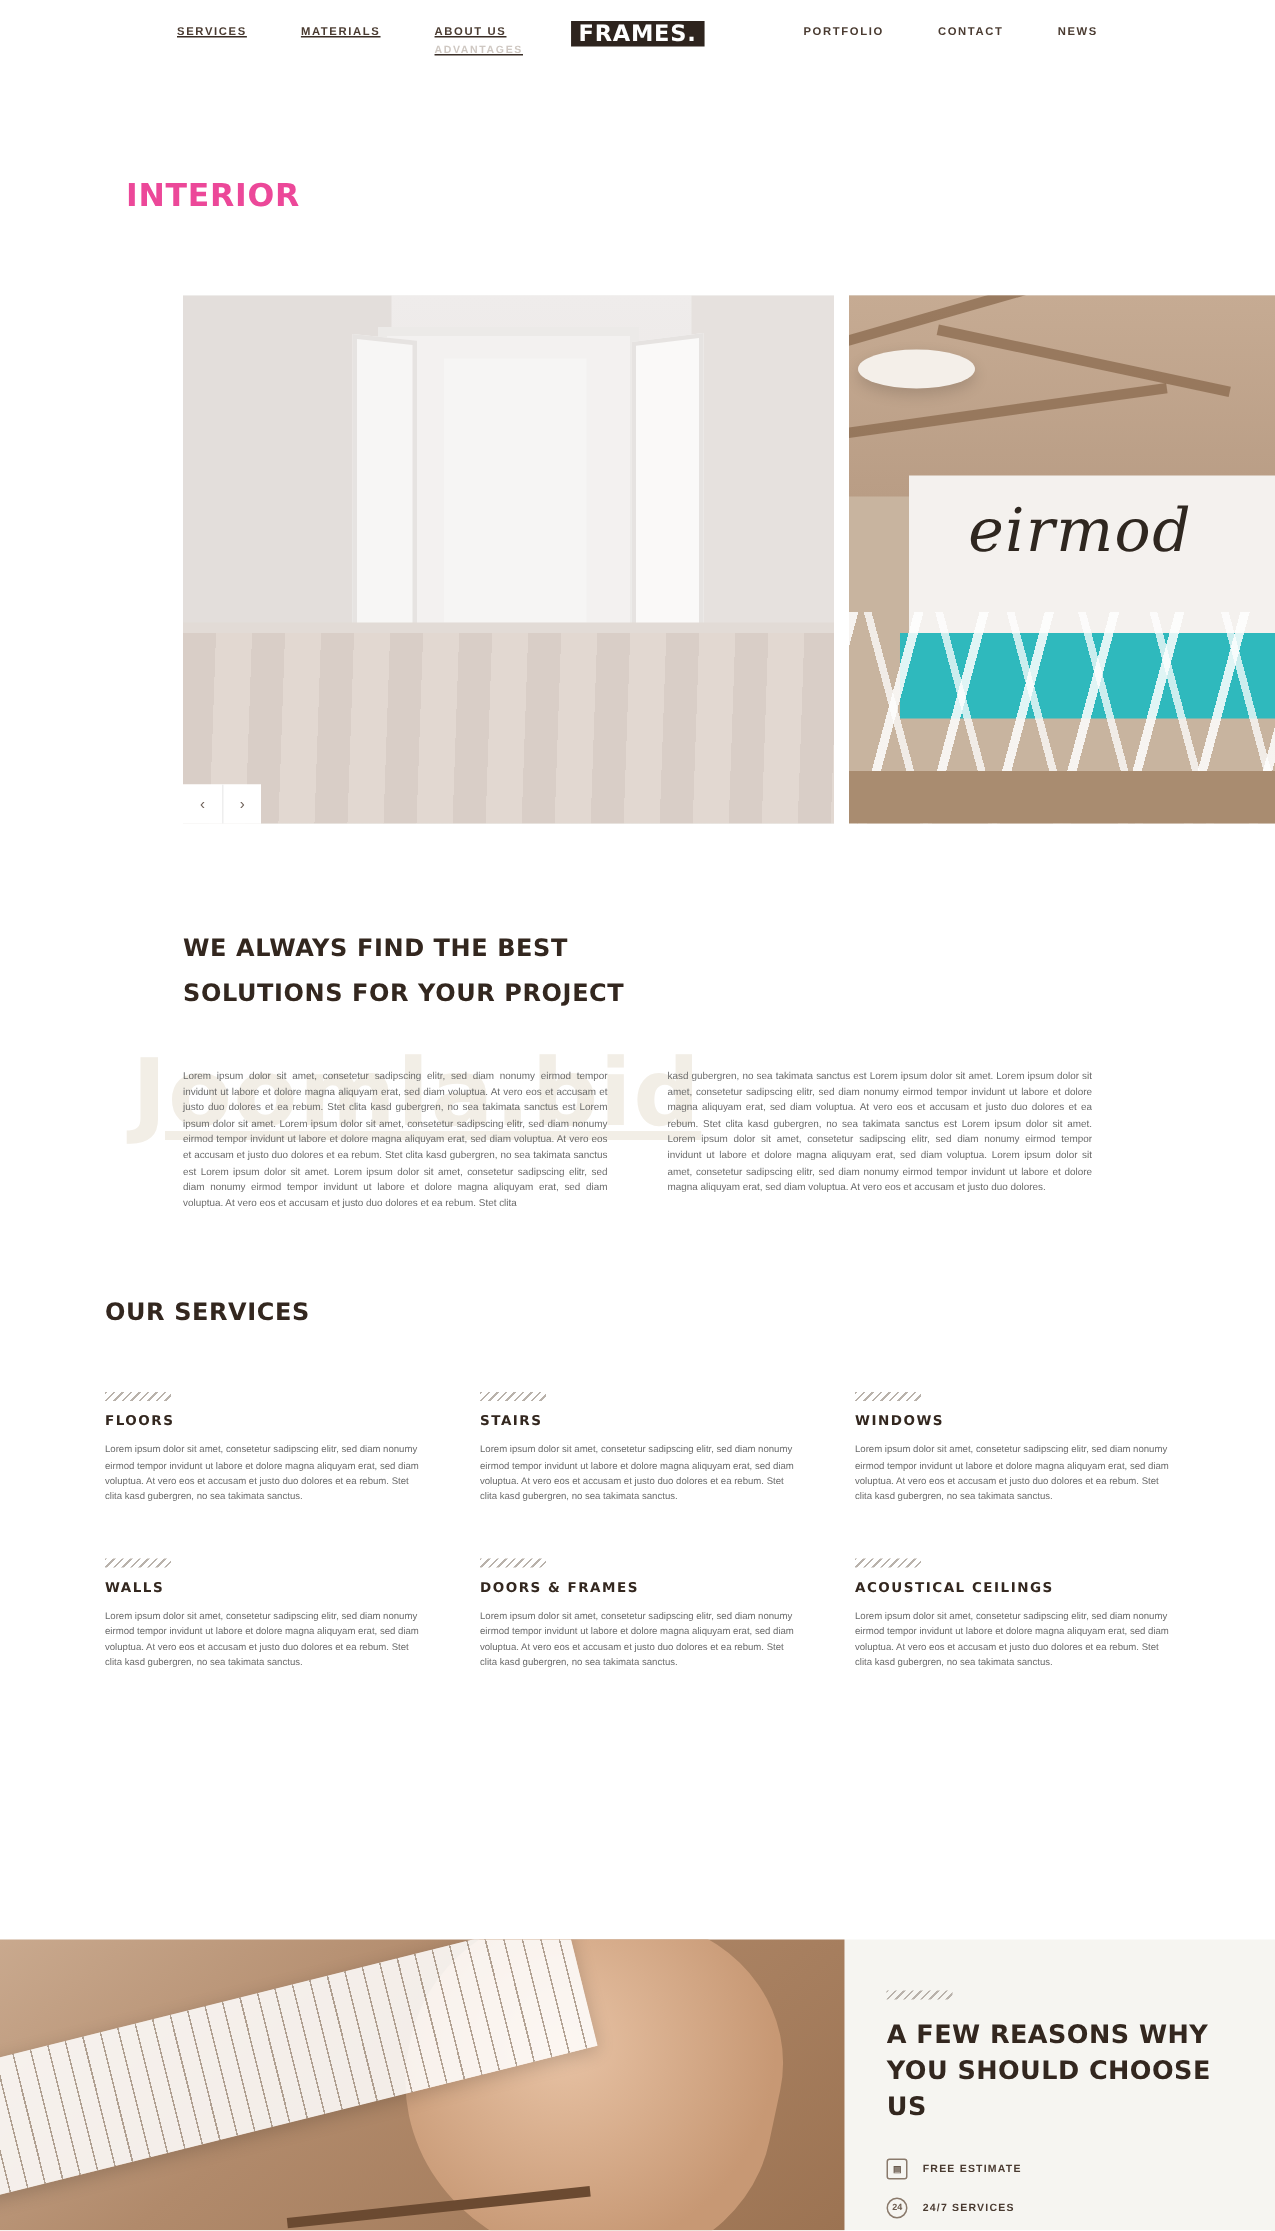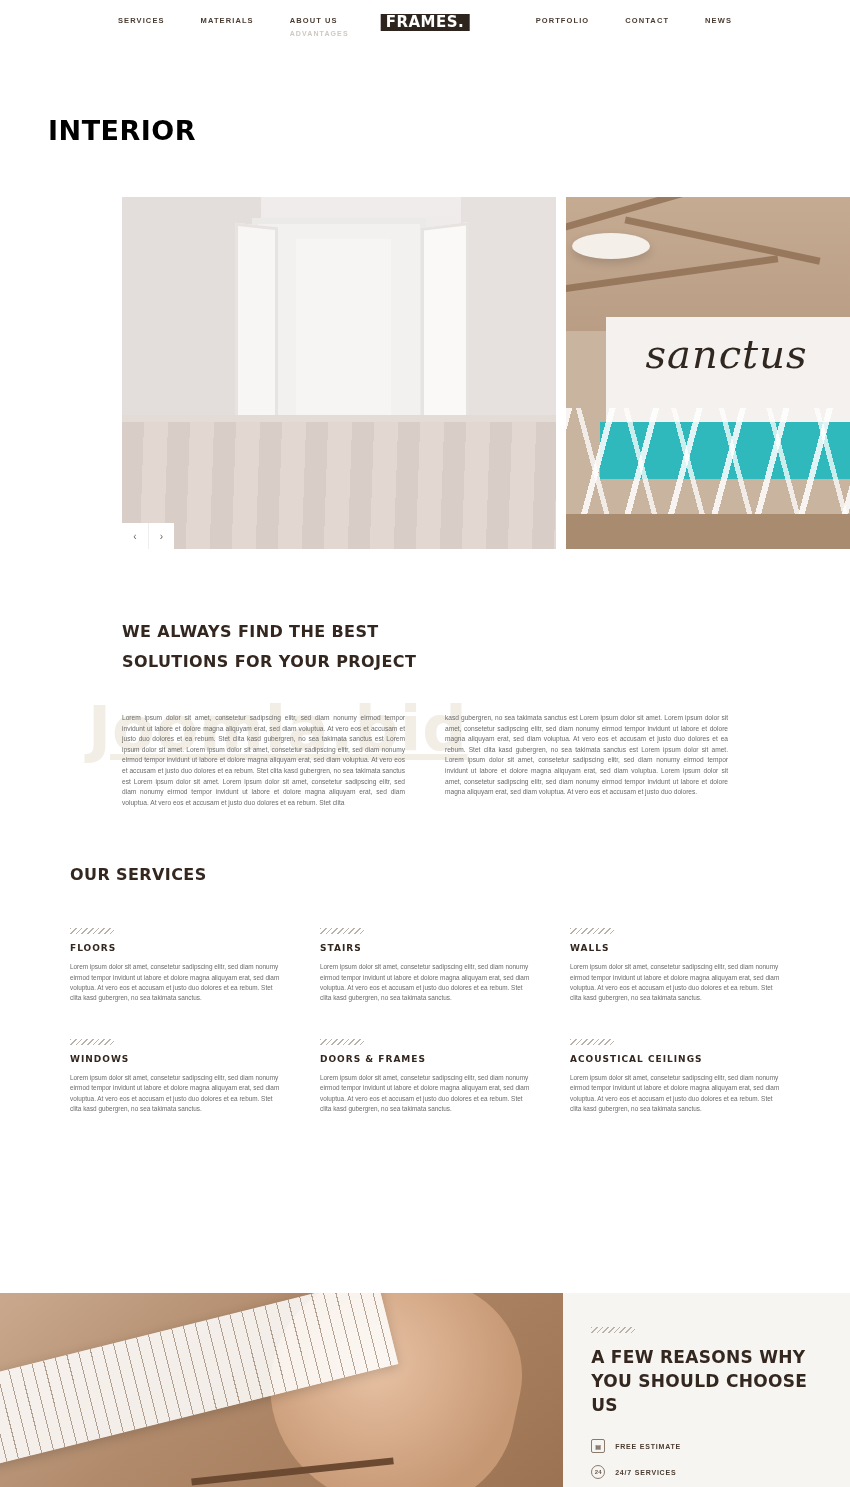--- a/index.html
+++ b/index.html
@@ -18,21 +18,21 @@
     position: relative;
     height: 46px;
     display: flex;
     align-items: flex-start;
     padding-top: 16px;
   }
   .nav {
     display: flex;
     gap: 36px;
   }
-  .nav.left { margin-left: 118px; }
+  .nav.left { margin-left: 118px; text-decoration: underline; }
   .nav.right { margin-left: auto; margin-right: 118px; justify-content: space-between; }
   .nav-item {
     font-size: 7.5px;
     letter-spacing: 1.1px;
     font-weight: bold;
     color: #4a3b31;
     text-transform: uppercase;
     position: relative;
     white-space: nowrap;
   }
@@ -55,26 +55,26 @@
     color: #2e241e;
     background: #2e241e;
     color: #fff;
     padding: 2px 5px 2px 5px;
     line-height: 13px;
     font-family: "DejaVu Sans", sans-serif;
   }
 
   
   .hero-title {
-    margin: 66px 0 0 48px;
-    font-size: 27px;
+    margin: 66px 0 0 84px;
+    font-size: 21px;
     line-height: 37px;
     font-weight: bold;
     letter-spacing: 0.5px;
-    color: #000000;
+    color: #ec4899;
     text-transform: uppercase;
     font-family: "DejaVu Sans", sans-serif;
   }
 
   
   .slider-wrap {
     position: relative;
     margin-top: 48px;
     height: 352px;
   }
@@ -387,21 +387,21 @@
     </div>
 
     <div class="slide-side">
       <div class="create-img">
         <div class="ceil"></div>
         <div class="beam" style="left:-10%;top:10px;width:60%;transform:rotate(-16deg);"></div>
         <div class="beam" style="left:20%;top:40px;width:70%;transform:rotate(12deg);"></div>
         <div class="beam" style="left:-5%;top:74px;width:80%;transform:rotate(-8deg);"></div>
         <div class="lamp"></div>
         <div class="wallw"></div>
-        <div class="script">sanctus</div>
+        <div class="script">eirmod</div>
         <div class="teal"></div>
         <div class="rail"></div>
         <div class="rail2"></div>
         <div class="floorb"></div>
       </div>
     </div>
 
     <div class="arrows">
       <div class="arrow">‹</div>
       <div class="arrow">›</div>
@@ -432,27 +432,27 @@
       </div>
 
       <div class="svc">
         <div class="svc-squiggle"></div>
         <div class="svc-title">STAIRS</div>
         <div class="svc-text">Lorem ipsum dolor sit amet, consetetur sadipscing elitr, sed diam nonumy eirmod tempor invidunt ut labore et dolore magna aliquyam erat, sed diam voluptua. At vero eos et accusam et justo duo dolores et ea rebum. Stet clita kasd gubergren, no sea takimata sanctus.</div>
       </div>
 
       <div class="svc">
         <div class="svc-squiggle"></div>
+        <div class="svc-title">WINDOWS</div>
+        <div class="svc-text">Lorem ipsum dolor sit amet, consetetur sadipscing elitr, sed diam nonumy eirmod tempor invidunt ut labore et dolore magna aliquyam erat, sed diam voluptua. At vero eos et accusam et justo duo dolores et ea rebum. Stet clita kasd gubergren, no sea takimata sanctus.</div>
+      </div>
+
+      <div class="svc">
+        <div class="svc-squiggle"></div>
         <div class="svc-title">WALLS</div>
-        <div class="svc-text">Lorem ipsum dolor sit amet, consetetur sadipscing elitr, sed diam nonumy eirmod tempor invidunt ut labore et dolore magna aliquyam erat, sed diam voluptua. At vero eos et accusam et justo duo dolores et ea rebum. Stet clita kasd gubergren, no sea takimata sanctus.</div>
-      </div>
-
-      <div class="svc">
-        <div class="svc-squiggle"></div>
-        <div class="svc-title">WINDOWS</div>
         <div class="svc-text">Lorem ipsum dolor sit amet, consetetur sadipscing elitr, sed diam nonumy eirmod tempor invidunt ut labore et dolore magna aliquyam erat, sed diam voluptua. At vero eos et accusam et justo duo dolores et ea rebum. Stet clita kasd gubergren, no sea takimata sanctus.</div>
       </div>
 
       <div class="svc">
         <div class="svc-squiggle"></div>
         <div class="svc-title">DOORS &amp; FRAMES</div>
         <div class="svc-text">Lorem ipsum dolor sit amet, consetetur sadipscing elitr, sed diam nonumy eirmod tempor invidunt ut labore et dolore magna aliquyam erat, sed diam voluptua. At vero eos et accusam et justo duo dolores et ea rebum. Stet clita kasd gubergren, no sea takimata sanctus.</div>
       </div>
 
       <div class="svc">

